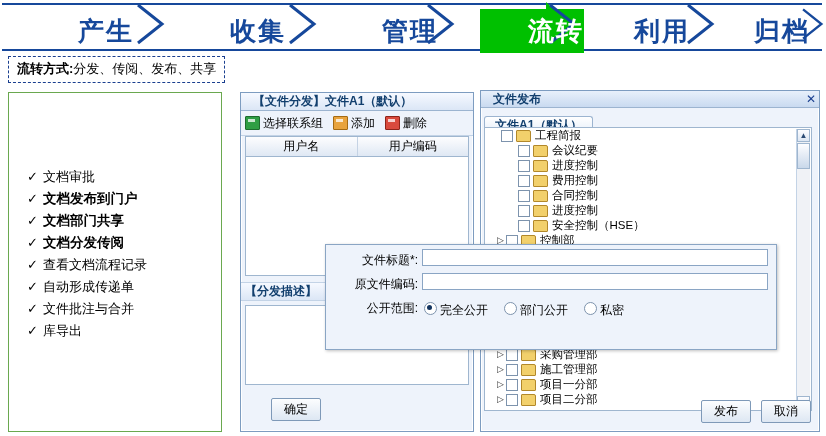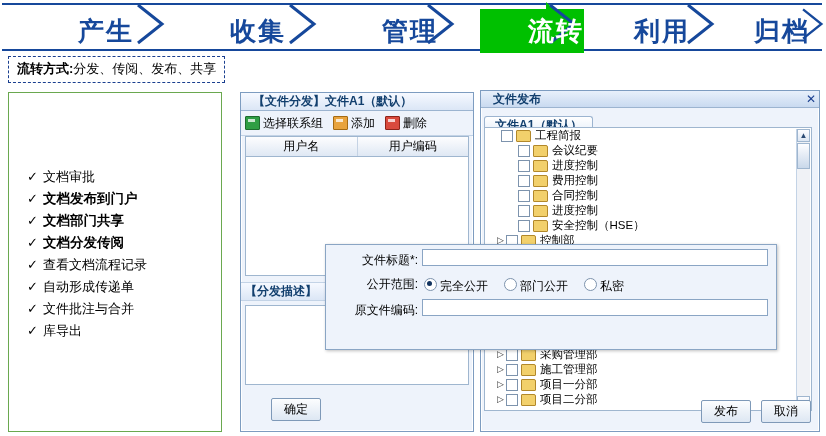--- a/index.html
+++ b/index.html
@@ -437,24 +437,24 @@
     <button class="btn">取消</button>
   </div>
 </div>
 
 <div class="form-dlg">
   <div class="frow">
     <div class="flabel">文件标题*:</div>
     <div class="finput"></div>
   </div>
   <div class="frow">
+    <div class="flabel">原文件编码:</div>
+    <div class="finput"></div>
+  </div>
+  <div class="frow">
     <div class="flabel">公开范围:</div>
     <div class="radio-row" style="margin-left:6px;">
       <label><span class="radio on"></span><span>完全公开</span></label>
       <label><span class="radio"></span><span>部门公开</span></label>
       <label><span class="radio"></span><span>私密</span></label>
     </div>
   </div>
-  <div class="frow">
-    <div class="flabel">原文件编码:</div>
-    <div class="finput"></div>
-  </div>
 </div>
 
 </body></html>

